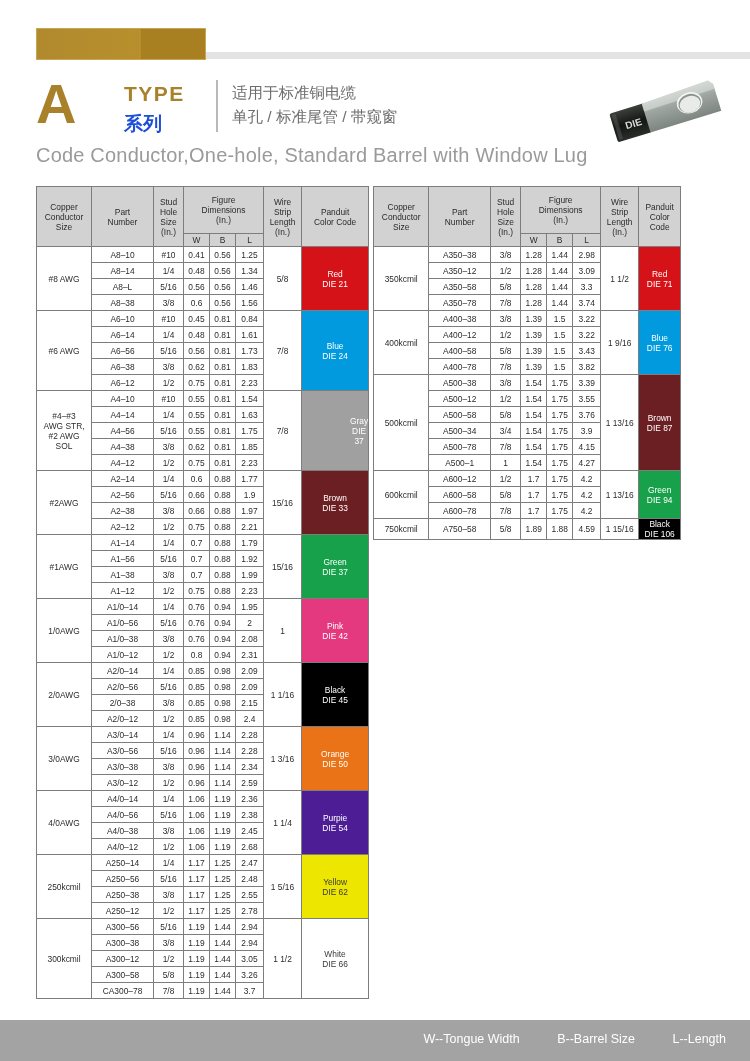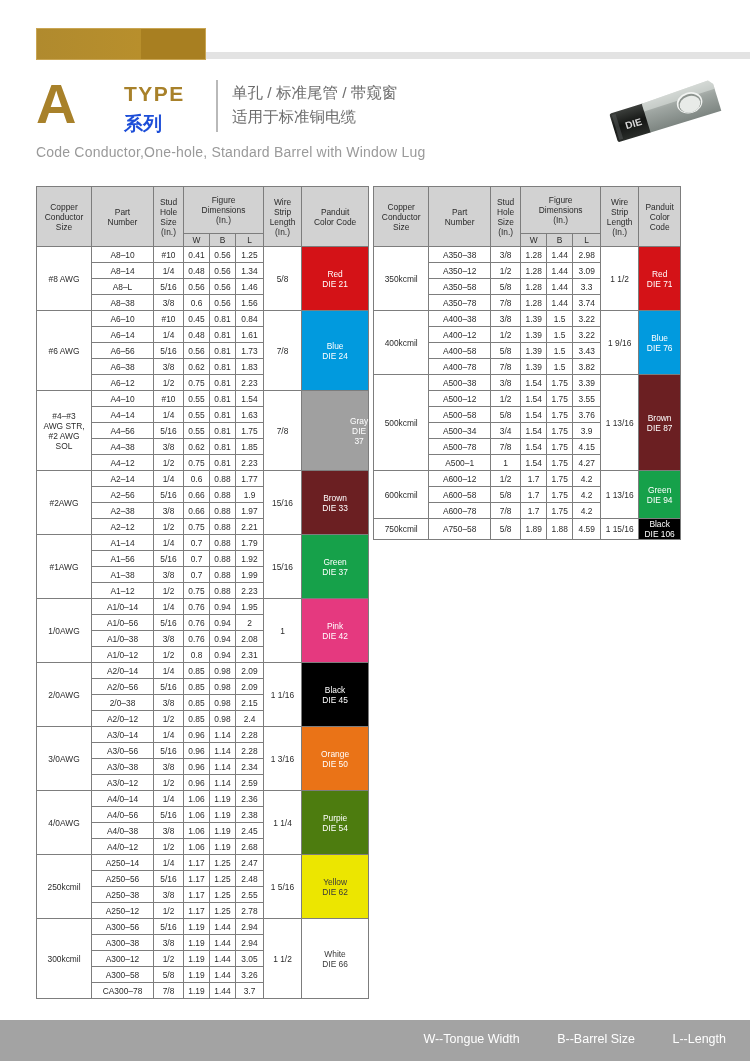--- a/index.html
+++ b/index.html
@@ -18,21 +18,21 @@
   
   .titleblock{position:absolute;left:36px;top:72px;width:700px;height:100px;}
   .bigA{position:absolute;left:0;top:4px;font-size:56px;line-height:56px;font-weight:bold;
         color:#a8812a;font-family:"Liberation Sans",sans-serif;letter-spacing:-1px;}
   .typecol{position:absolute;left:88px;top:10px;width:80px;}
   .typecol .type{font-size:21px;font-weight:bold;color:#a8812a;letter-spacing:1.5px;}
   .typecol .xilie{font-size:19px;font-weight:bold;color:#1d4ed8;margin-top:5px;}
   .vrule{position:absolute;left:180px;top:8px;width:2px;height:52px;background:#b9b9b9;}
   .cntext{position:absolute;left:196px;top:9px;}
   .cntext div{font-size:15.5px;color:#6d6d6d;line-height:24px;}
-  .engline{position:absolute;left:0;top:72px;font-size:14px;color:#9a9a9a;letter-spacing:.2px;}
+  .engline{position:absolute;left:0;top:72px;font-size:20px;color:#9a9a9a;letter-spacing:.2px;}
 
   
   .lugwrap{position:absolute;left:604px;top:76px;width:132px;height:76px;}
   .lug{position:absolute;left:0;top:0;width:132px;height:76px;}
 
   
   .tables{position:absolute;left:36px;top:186px;}
   table.spec{border-collapse:collapse;table-layout:fixed;float:left;}
   table.spec td,table.spec th{
     border:1px solid #7d7d7d;
@@ -64,22 +64,22 @@
 </div>
 
 <div class="titleblock">
   <div class="bigA">A</div>
   <div class="typecol">
     <div class="type">TYPE</div>
     <div class="xilie">系列</div>
   </div>
   <div class="vrule"></div>
   <div class="cntext">
+    <div>适用于标准铜电缆</div>
     <div>单孔 / 标准尾管 / 带窥窗</div>
-    <div>适用于标准铜电缆</div>
   </div>
   <div class="engline">Code Conductor,One-hole, Standard Barrel with Window Lug</div>
 </div>
 
 <div class="lugwrap">
   <svg class="lug" viewBox="0 0 132 76">
     <defs>
       <linearGradient id="metal" x1="0" y1="0" x2="0" y2="1">
         <stop offset="0%" stop-color="#c9cdc9"></stop>
         <stop offset="40%" stop-color="#9fa6a2"></stop>
@@ -420,21 +420,21 @@
           <td>2.59</td>
         </tr>
         <tr>
           <td class="size" rowspan="4">4/0AWG</td>
           <td>A4/0–14</td>
           <td>1/4</td>
           <td>1.06</td>
           <td>1.19</td>
           <td>2.36</td>
           <td class="strip" rowspan="4">1  1/4</td>
-          <td class="colorcell" rowspan="4" style="background: #4d7c0f; color: rgb(255, 255, 255);"><span>Purpie</span><br><span>DIE 54</span></td>
+          <td class="colorcell" rowspan="4" style="background: #4c1d95; color: rgb(255, 255, 255);"><span>Purpie</span><br><span>DIE 54</span></td>
         </tr>
         <tr>
           <td>A4/0–56</td>
           <td>5/16</td>
           <td>1.06</td>
           <td>1.19</td>
           <td>2.38</td>
         </tr>
         <tr>
           <td>A4/0–38</td>

